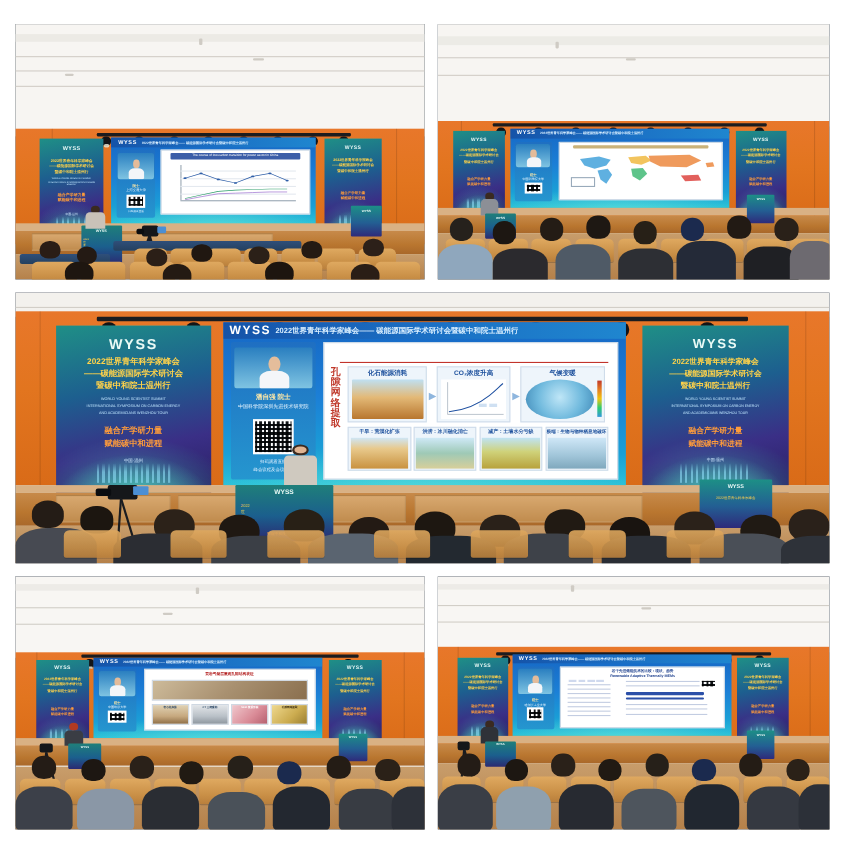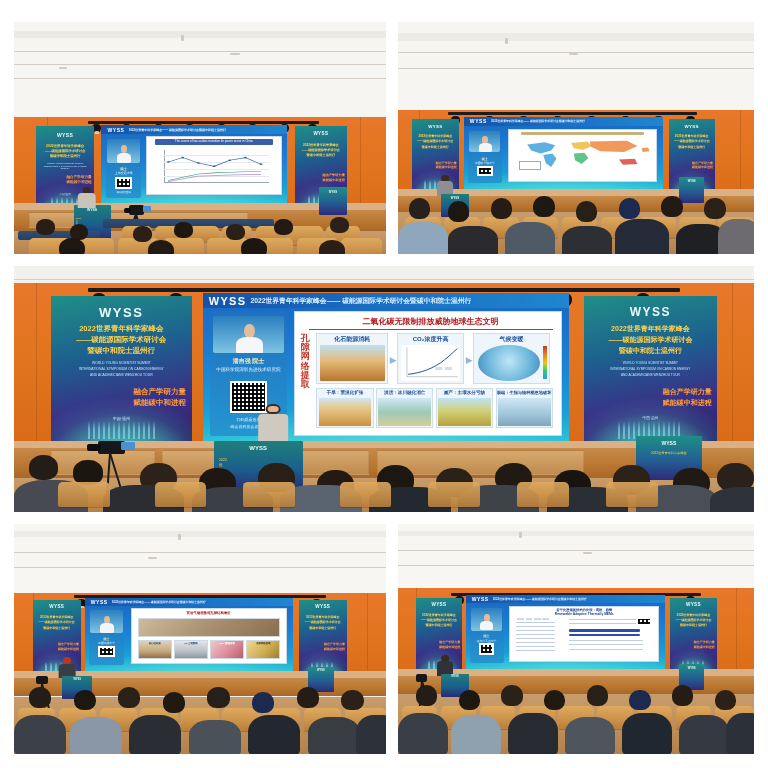--- a/index.html
+++ b/index.html
@@ -30,21 +30,21 @@
   
   .banner { position:absolute; background:
       radial-gradient(120% 70% at 50% 105%, rgba(60,220,190,.55) 0%, rgba(60,220,190,0) 55%),
       linear-gradient(168deg,#1f8f86 0%,#1d5f8f 38%,#3a2f86 70%,#2a1f63 100%);
       overflow:hidden; }
   .banner .bwave { position:absolute; left:-10%; right:-10%; bottom:-6%; height:34%;
       background:radial-gradient(60% 120% at 50% 100%, rgba(90,235,200,.75), rgba(90,235,200,0) 70%); }
   .banner .blogo { position:absolute; left:0; right:0; color:#eafaf6; font-weight:bold; text-align:center; letter-spacing:.08em; }
   .banner .bcn { position:absolute; left:4%; right:4%; text-align:center; color:#ffd24a; font-weight:bold; }
   .banner .ben { position:absolute; left:6%; right:6%; text-align:center; color:#bfe6ff; }
-  .banner .bslogan { position:absolute; left:4%; right:4%; text-align:right; color:#ff9c3a; font-weight:bold; }
+  .banner .bslogan { position:absolute; left:4%; right:4%; text-align:center; color:#ff9c3a; font-weight:bold; }
   .banner .bcity { position:absolute; left:10%; right:10%; text-align:center; color:#cfe9ff; }
   .banner .skyline { position:absolute; left:26%; right:26%; bottom:6%; height:12%;
       background:repeating-linear-gradient(90deg, rgba(150,230,255,.55) 0 2px, rgba(150,230,255,0) 2px 5px);
       -webkit-mask-image:linear-gradient(180deg,transparent 0,#000 45%,#000 100%);
       mask-image:linear-gradient(180deg,transparent 0,#000 45%,#000 100%); }
 
   
   .led { position:absolute; background:linear-gradient(180deg,#1667c4 0%,#1c7fd6 45%,#1aa0d6 80%,#2bc3d8 100%); overflow:hidden; }
   .led .ledwave { position:absolute; left:-5%; right:-5%; bottom:-8%; height:40%;
      background:radial-gradient(70% 130% at 50% 100%, rgba(120,240,220,.55), rgba(120,240,220,0) 70%); }
@@ -489,21 +489,20 @@
           <div class="spk-name" style="top:37%; font-size:6px;">潘自强 院士</div>
           <div class="spk-org" style="top:45%; font-size:4.6px;">中国科学院深圳先进技术研究院</div>
           <div class="qr" style="left:26%; top:56%; width:48%; height:26%;">
             <div class="qrin"></div>
           </div>
           <div class="qr-cap" style="top:85%; font-size:4px;">扫码观看直播</div>
           <div class="qr-cap" style="top:91%; font-size:4px;">峰会议程及会议日志</div>
         </div>
 
         <div class="slide" style="left:25%; top:12%; width:73%; height:83%;">
-          <div class="slide-title" style="top:3.5%; font-size:8px;">二氧化碳无限制排放威胁地球生态文明</div>
           <div class="slide-rule" style="top:14%;"></div>
 
           <div class="vtext" style="left:1.5%; top:18%; width:4.5%; font-size:9px; word-break:break-all;">孔隙网络提取</div>
 
           <div class="blk" style="left:8%; top:17%; width:27%; height:42%;">
             <div class="blk-cap" style="font-size:6px; color:#1b4f9c;">化石能源消耗</div>
             <div class="img-oil" style="position:absolute; left:3%; right:3%; top:22%; bottom:4%; border-radius:1px;"></div>
           </div>
           <div class="arrow" style="left:35.6%; top:35%; font-size:9px;">▶</div>
 

